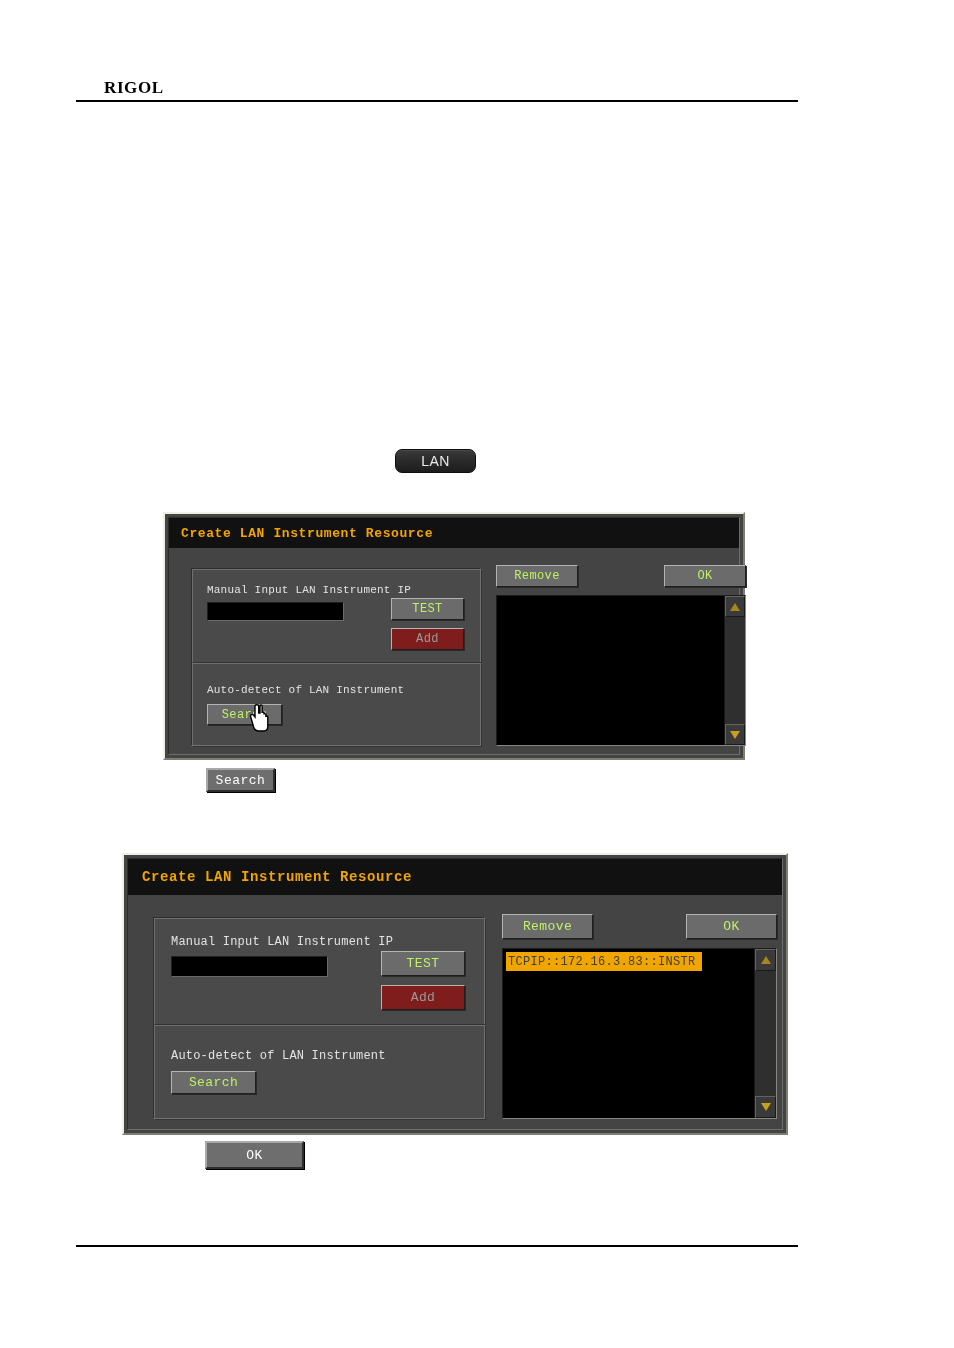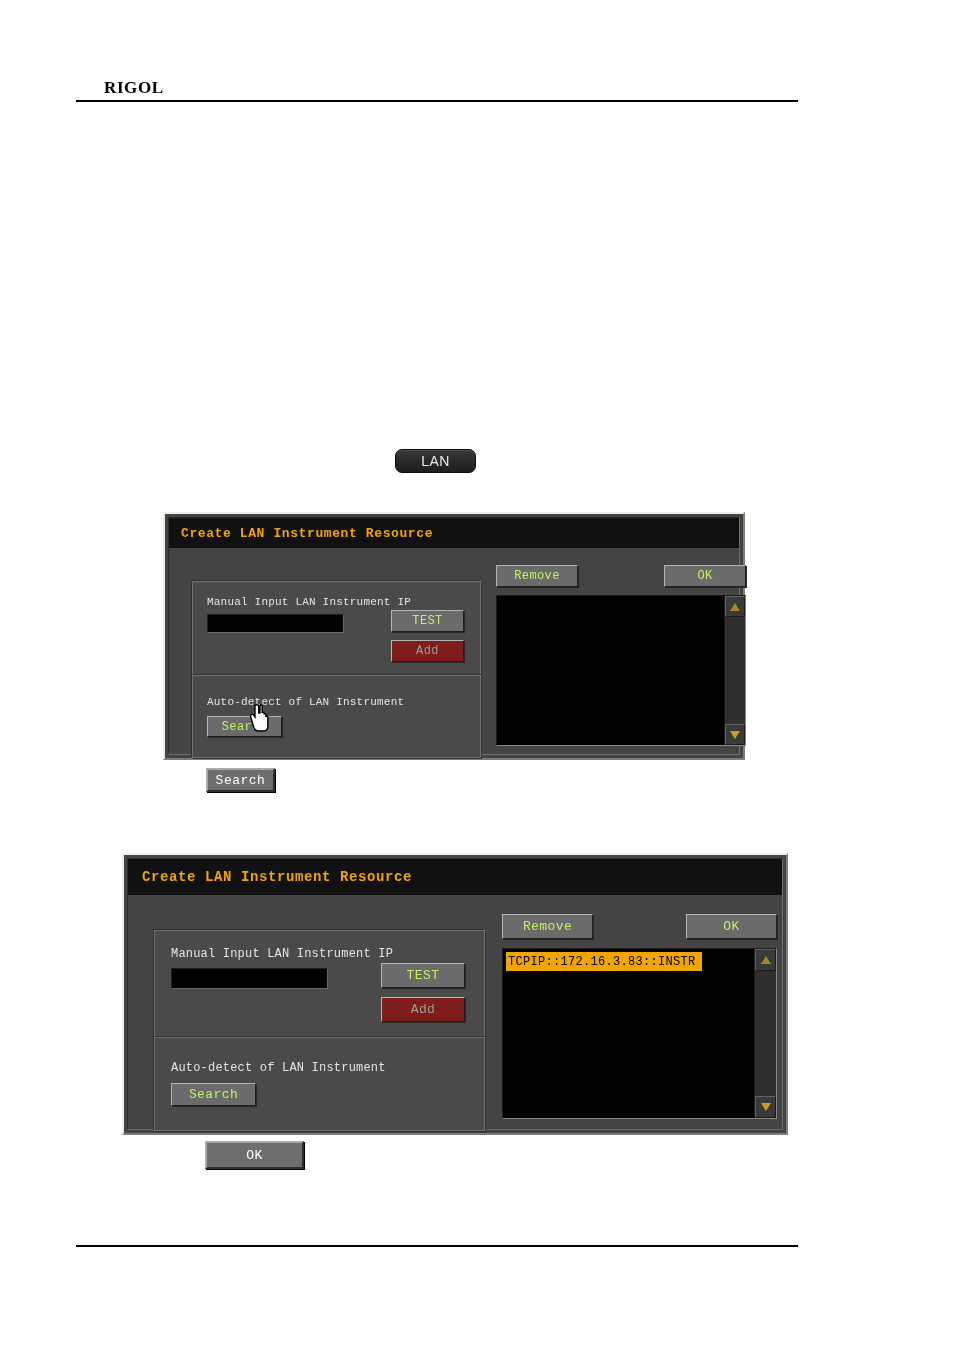--- a/index.html
+++ b/index.html
@@ -118,21 +118,20 @@
 
   
   .group {
     position: absolute;
     background: #4a4a4a;
     border-top: 1px solid #2e2e2e;
     border-left: 1px solid #2e2e2e;
     border-right: 1px solid #727272;
     border-bottom: 1px solid #727272;
     box-sizing: border-box;
-    margin-top: 12px;
   }
   .group-sub {
     position: absolute;
     border-top: 1px solid #6f6f6f;
     border-left: 1px solid #6f6f6f;
     border-right: 1px solid #333333;
     border-bottom: 1px solid #333333;
     box-sizing: border-box;
   }
 
@@ -185,21 +184,21 @@
     border-top: 1px solid #1c1c1c;
     border-left: 1px solid #1c1c1c;
     border-right: 1px solid #888880;
     border-bottom: 1px solid #888880;
     box-sizing: border-box;
     overflow: hidden;
   }
   .list-item-sel {
     position: absolute;
     background: #f0a500;
-    color: #000000;
+    color: #404040;
     font-family: "Liberation Mono", monospace;
     display: flex;
     align-items: center;
     padding-left: 2px;
     white-space: nowrap;
     letter-spacing: 0.3px;
   }
   .scrollbar {
     position: absolute;
     background: #2f2f2f;

